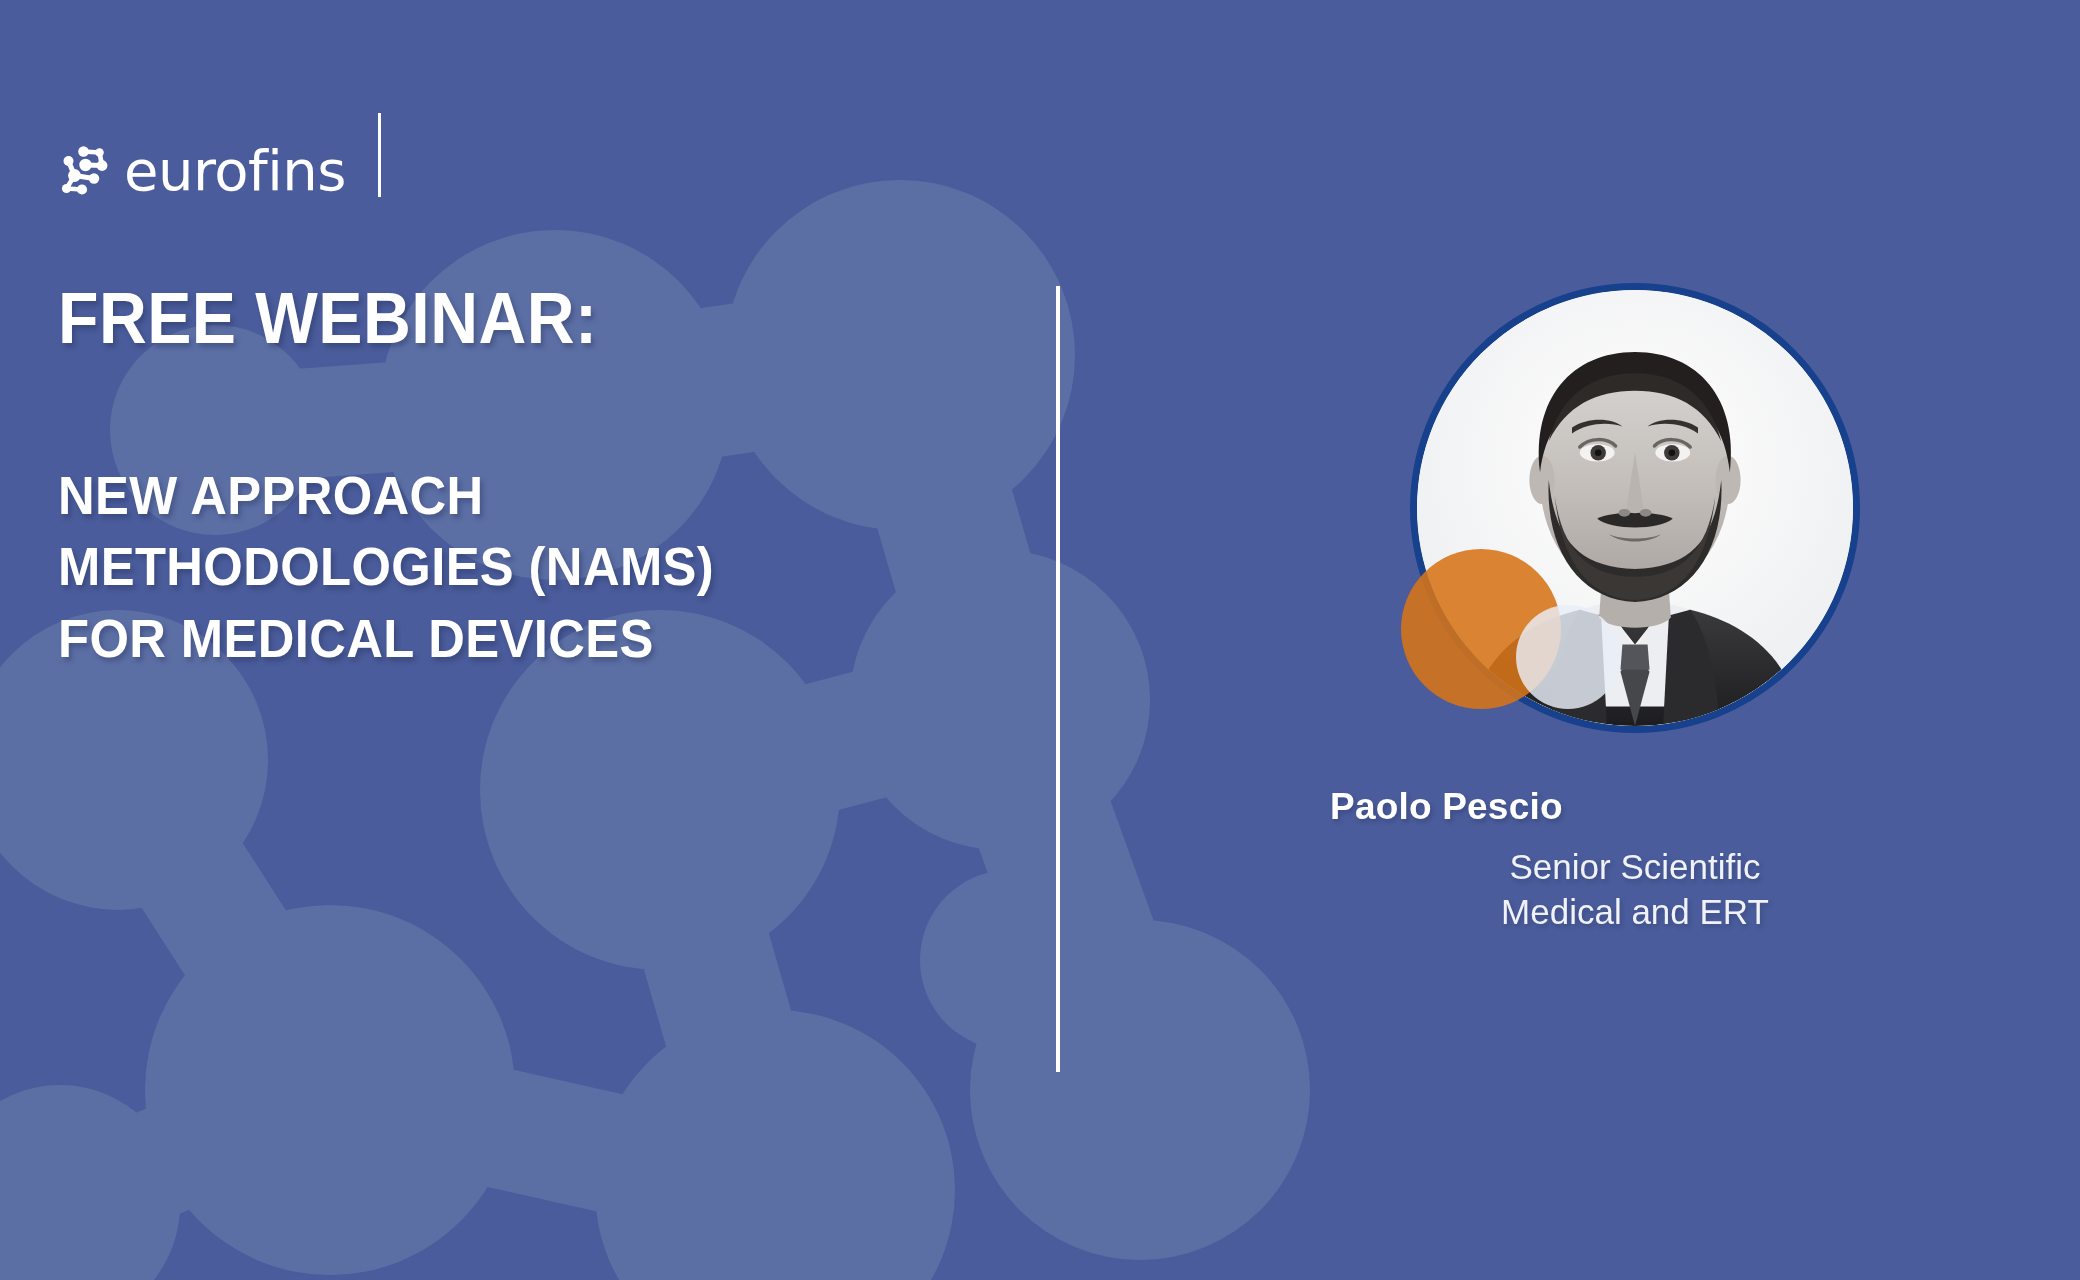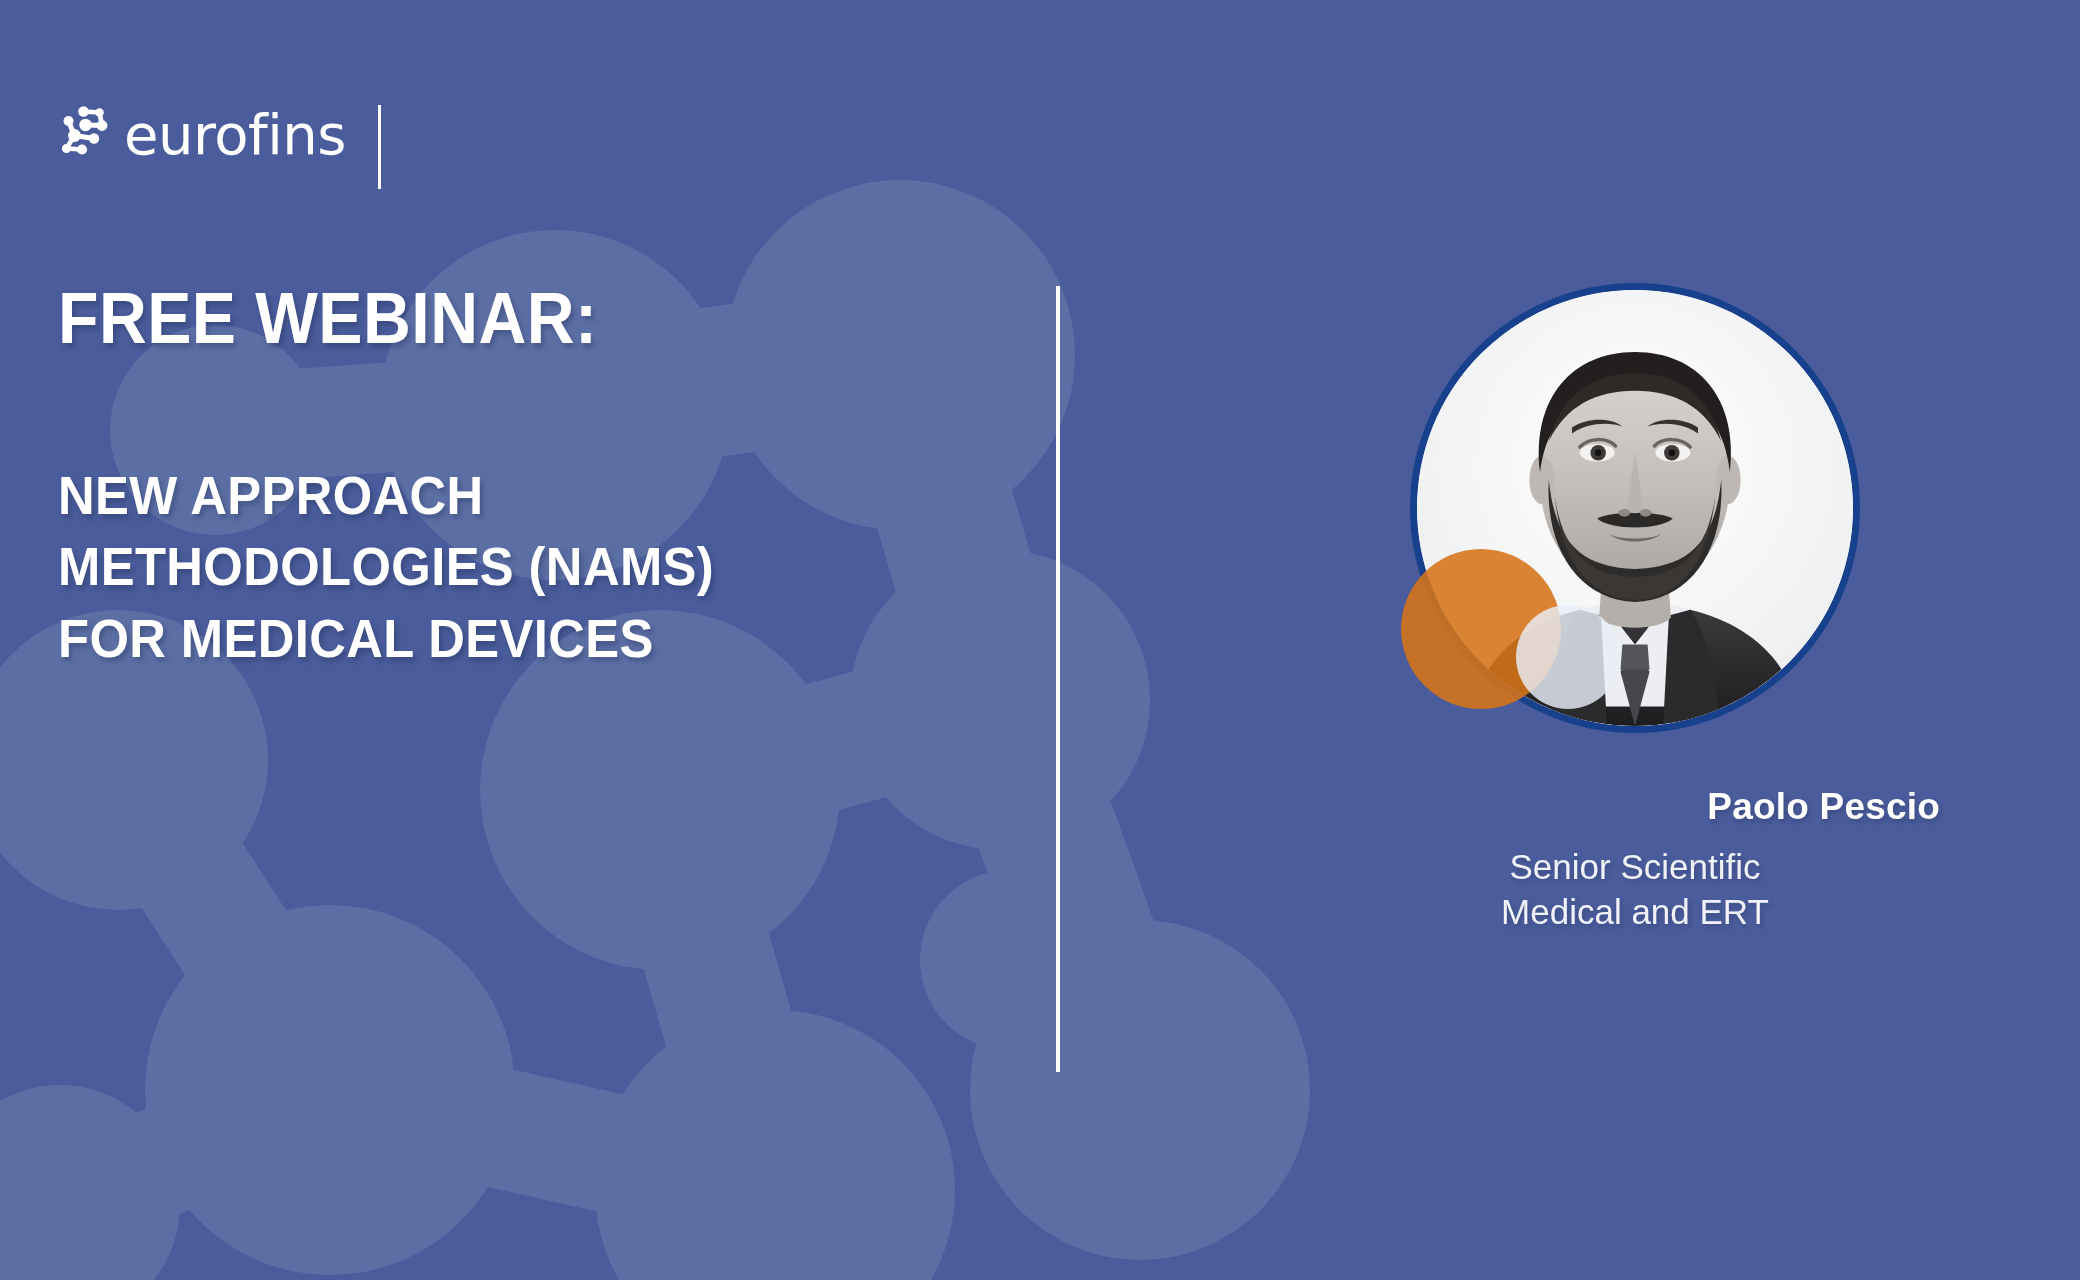--- a/index.html
+++ b/index.html
@@ -21,21 +21,21 @@
     position:absolute; inset:0;
     width:2080px; height:1280px;
     pointer-events:none;
   }
 
   
   #logo-lockup {
     position:absolute;
     left:58px; top:105px;
     display:flex;
-    align-items:flex-start;
+    align-items:flex-end;
     height:92px;
   }
   #logo-mark { width:52px; height:52px; display:block; margin-right:14px; }
   #logo-word {
     color:#ffffff;
     font-size:56px;
     font-weight:400;
     letter-spacing:-0.5px;
     line-height:1;
     font-family:"DejaVu Sans", sans-serif;
@@ -119,21 +119,21 @@
     background:rgba(214,116,24,0.88);
   }
   #accent-circle-light {
     width:104px; height:104px;
     left:106px; top:322px;
     background:rgba(233,238,248,0.82);
   }
 
   #speaker-name {
     margin-top:52px;
-    text-align:right;
+    text-align:left;
     color:#ffffff;
     font-size:37px;
     font-weight:700;
     letter-spacing:0.2px;
     line-height:1.2;
     text-shadow:2px 3px 4px rgba(30,40,80,0.3);
   }
   #speaker-role {
     margin-top:16px;
     text-align:center;

